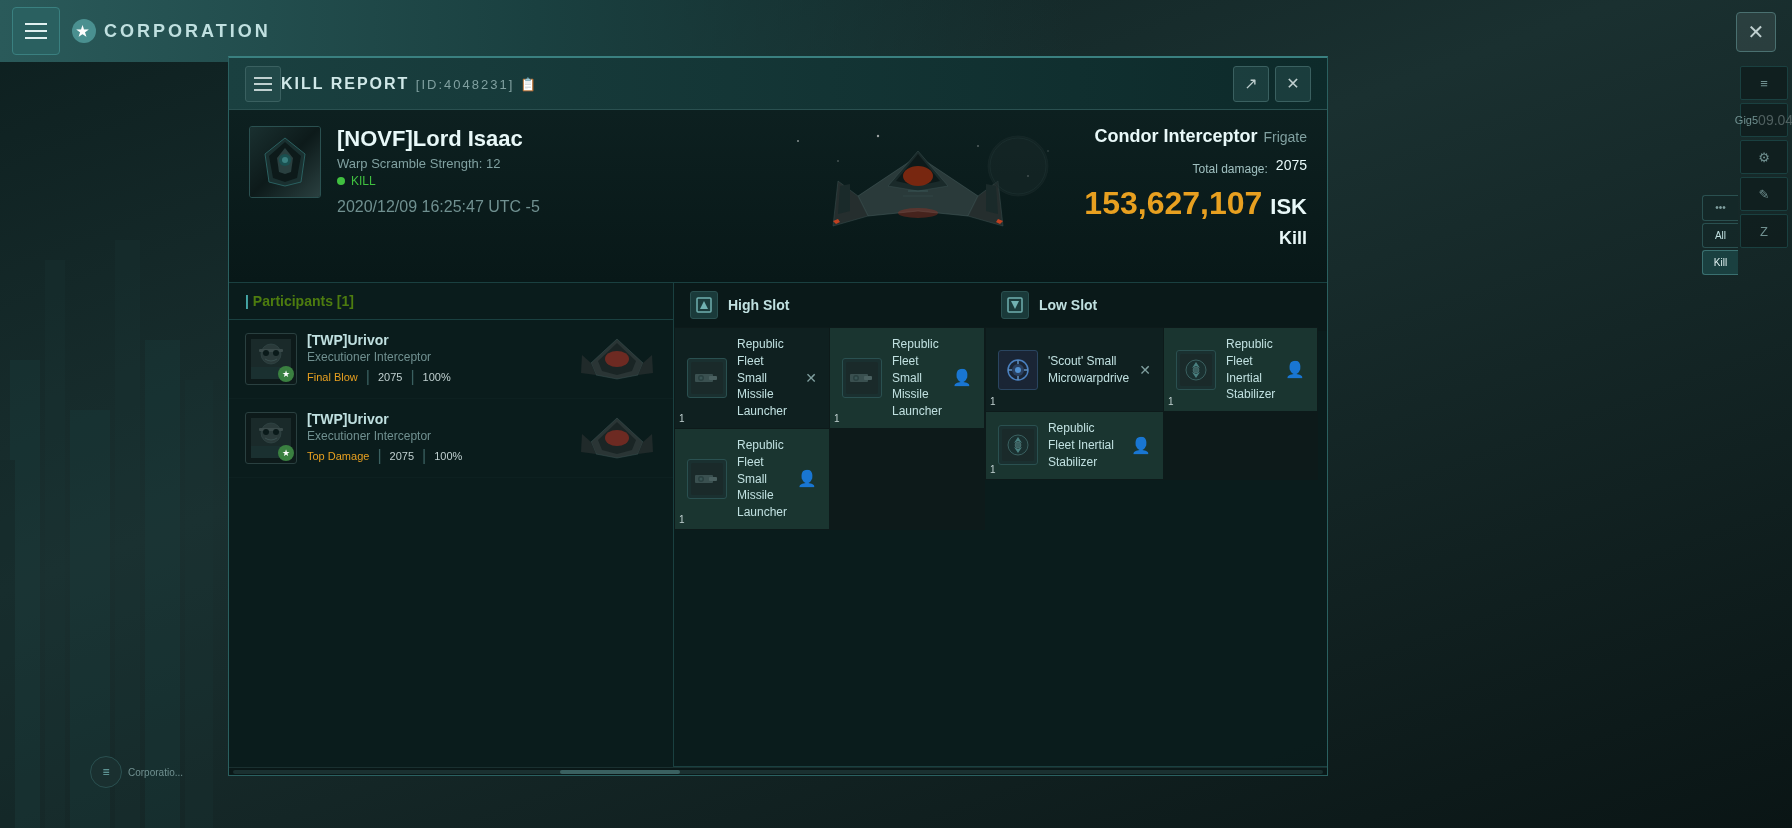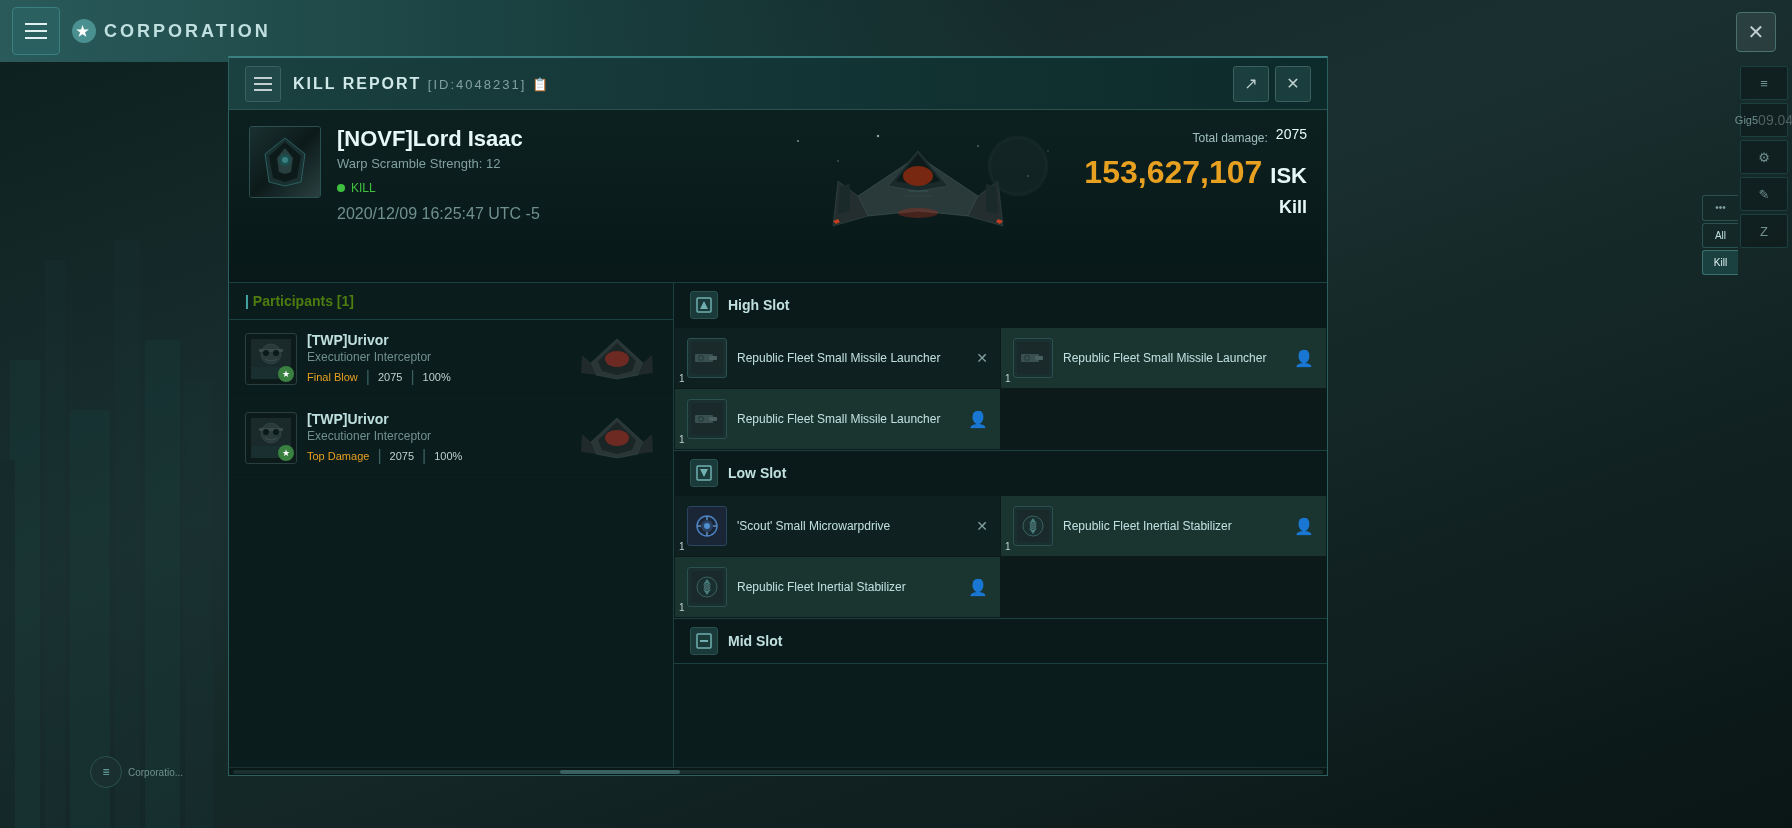--- a/index.html
+++ b/index.html
@@ -95,21 +95,20 @@
       display: flex; flex-direction: column;
     }
 
     
     .panel-header {
       height: 52px;
       background: linear-gradient(90deg, #1a4040 0%, #0d2a2a 100%);
       border-bottom: 1px solid #2a5050;
       display: flex; align-items: center;
       padding: 0 16px;
-      gap: 12px;
     }
 
     .panel-hamburger {
       width: 36px; height: 36px;
       background: rgba(40,80,80,0.6);
       border: 1px solid #3a6060;
       border-radius: 3px;
       display: flex; flex-direction: column;
       align-items: center; justify-content: center;
       gap: 4px;
@@ -186,21 +185,21 @@
     .victim-name {
       color: #e8f8f8;
       font-size: 22px;
       font-weight: bold;
       margin-bottom: 4px;
     }
 
     .victim-warp {
       color: #80a0a0;
       font-size: 13px;
-      margin-bottom: 10px;
+      margin-bottom: 3px;
     }
 
     .victim-status {
       display: flex; align-items: center; gap: 6px;
       margin-bottom: 6px;
     }
 
     .status-indicator {
       width: 8px; height: 8px;
       border-radius: 50%;
@@ -383,21 +382,21 @@
 
     .participant-ship-img {
       width: 80px; height: 50px;
       flex-shrink: 0;
       display: flex; align-items: center; justify-content: center;
     }
 
     
     .slots-panel {
       flex: 1;
-      display: flex; flex-direction: column;
+      display: flex; flex-direction: row;
       overflow-y: auto;
     }
 
     .slot-section {
       border-bottom: 1px solid #1a4040;
     }
 
     .slot-section-header {
       padding: 8px 16px;
       display: flex; align-items: center; gap: 10px;
@@ -661,20 +660,24 @@
 
         <line x1="130" y1="65" x2="150" y2="65" stroke="#4a7070" stroke-width="0.5"></line>
         <line x1="125" y1="70" x2="155" y2="70" stroke="#3a5050" stroke-width="0.5"></line>
 
         <circle cx="240" cy="40" r="30" fill="#1a2a2a" opacity="0.5" stroke="#2a3a3a" stroke-width="0.5"></circle>
         <circle cx="240" cy="40" r="28" fill="none" stroke="#2a4040" stroke-width="0.3"></circle>
       </svg>
     </div>
 
     <div class="victim-stats">
+      <div style="display:flex;align-items:baseline;gap:6px;justify-content:flex-end;margin-bottom:4px;">
+        <div class="ship-class">Condor Interceptor</div>
+        <div class="ship-type">Frigate</div>
+      </div>
       <div style="display:flex;align-items:center;gap:8px;justify-content:flex-end;margin-bottom:6px;">
         <div class="damage-label">Total damage:</div>
         <div class="damage-value">2075</div>
       </div>
       <div style="display:flex;align-items:baseline;gap:8px;justify-content:flex-end;">
         <div class="isk-value">153,627,107</div>
         <div class="isk-label">ISK</div>
       </div>
       <div class="kill-label">Kill</div>
     </div>

